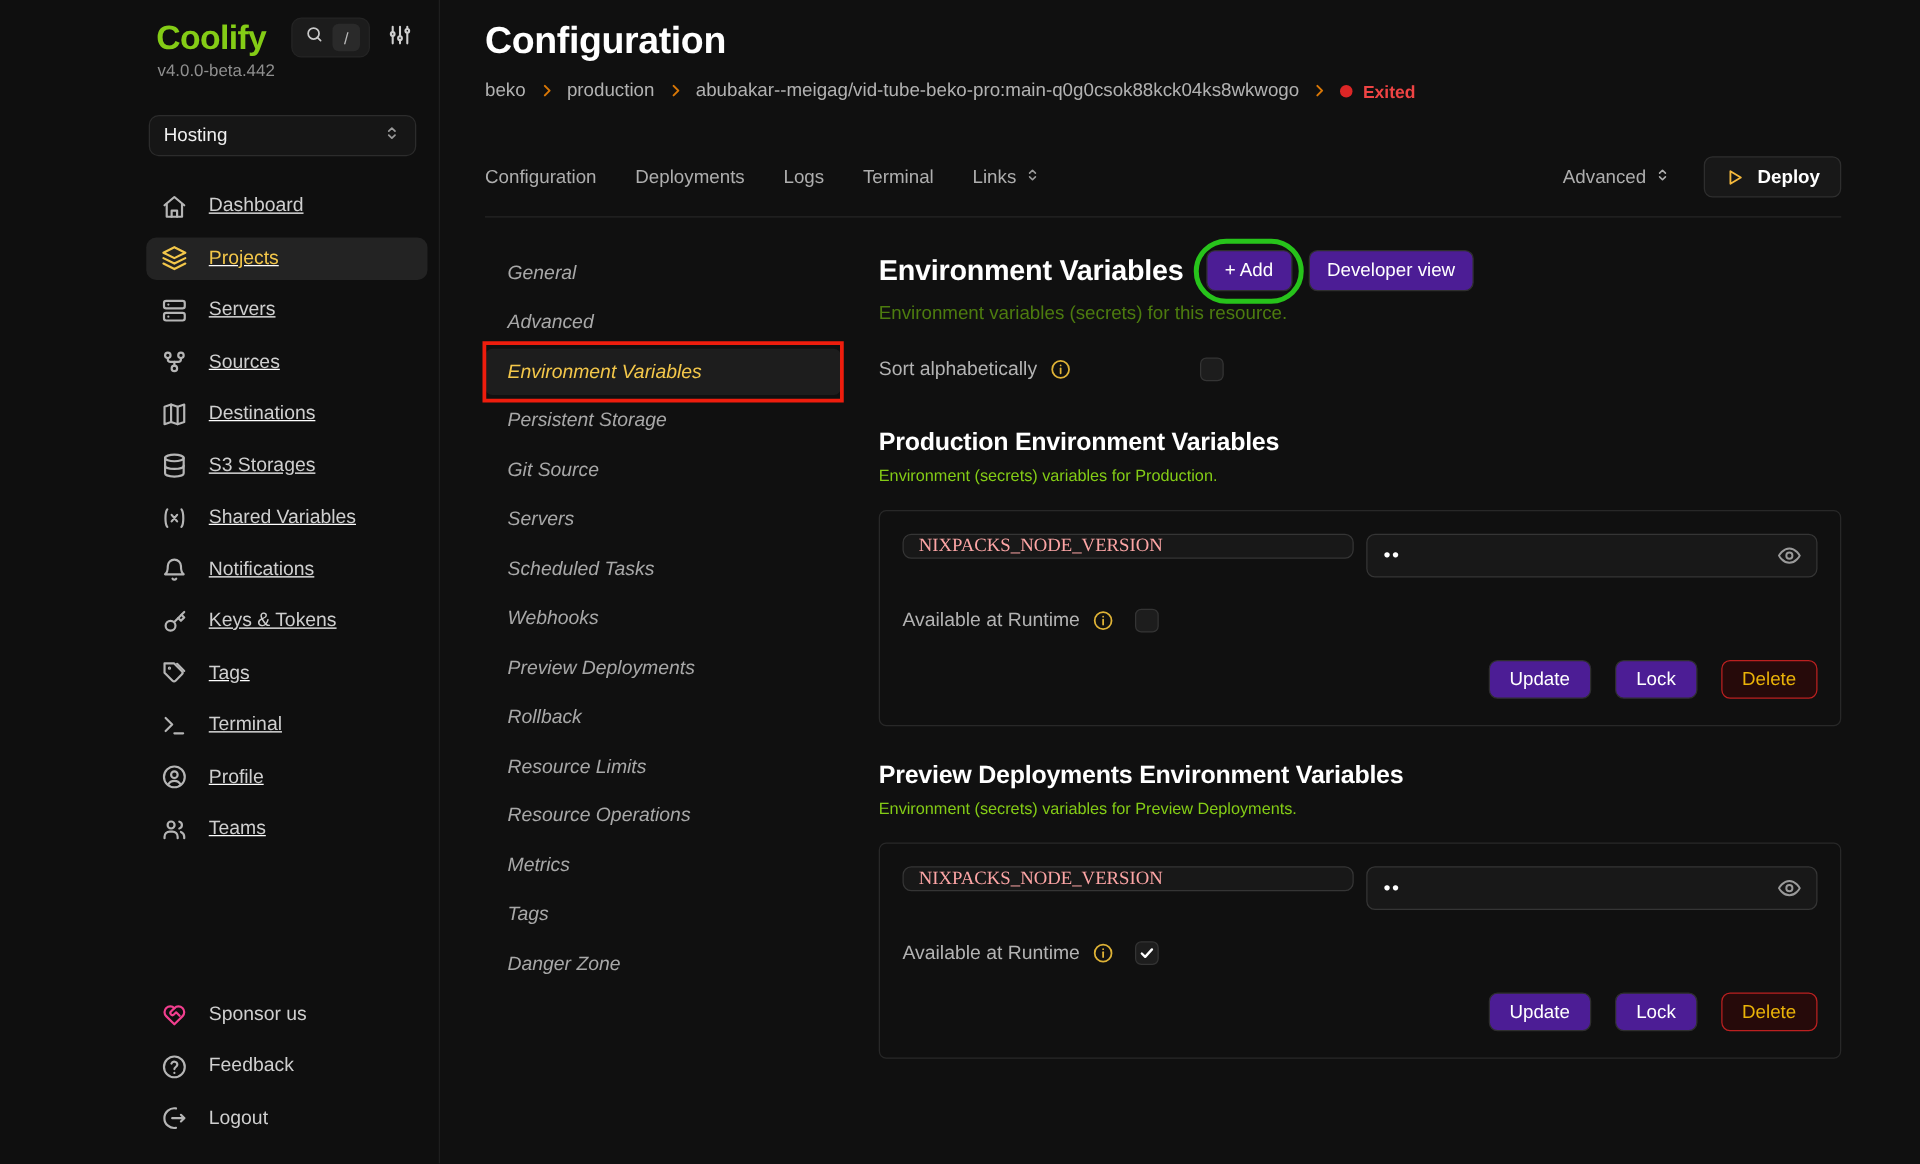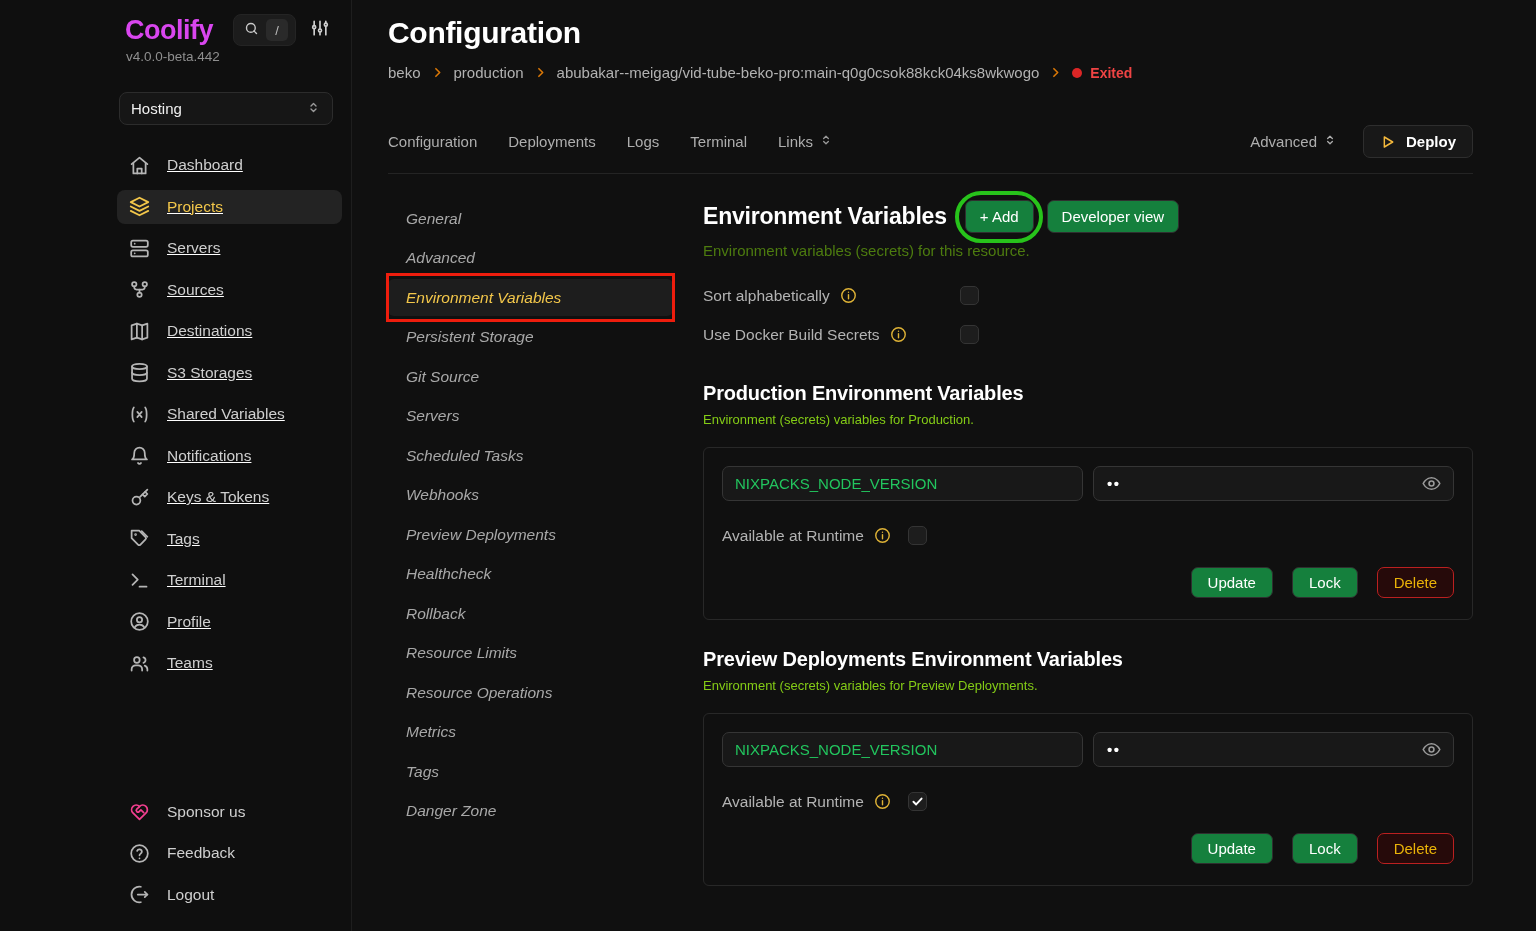--- a/index.html
+++ b/index.html
@@ -13,21 +13,21 @@
   .app { display:flex; width:100%; height:100%; }
 
   
   .sidebar {
     flex:0 0 352px; width:352px; height:100%;
     background:#0f0f0f; border-right:1px solid #1e1e1e;
     padding:14px 9px 12px 117px;
     display:flex; flex-direction:column;
   }
   .brand-row { display:flex; align-items:center; gap:20px; padding-left:8px; }
-  .brand { font-size:27px; font-weight:700; letter-spacing:-0.5px; color:#d946ef; }
+  .brand { font-size:27px; font-weight:700; letter-spacing:-0.5px; color:#84cc16; }
   .search-btn {
     display:flex; align-items:center; gap:7px;
     background:#1c1c1c; border:1px solid #242424; border-radius:8px;
     height:32px; padding:0 7px 0 10px; cursor:pointer; color:#c9c9c9;
   }
   .kbd {
     background:#2a2a2a; color:#bdbdbd; border-radius:5px;
     width:22px; height:22px; font-size:13px;
     display:flex; align-items:center; justify-content:center;
   }
@@ -94,21 +94,21 @@
   .ann-red {
     position:absolute; top:-6px; bottom:-6px; left:-2px; right:-2px;
     border:3px solid #ee1d0d; pointer-events:none; z-index:5;
   }
 
   
   .content { flex:1; margin-left:30px; padding-bottom:40px; }
   .head-row { display:flex; align-items:center; gap:13px; }
   h2.section-title { font-size:23px; font-weight:700; letter-spacing:-0.2px; }
   .btn {
-    background:#15803d; border:1px solid #2f2f2f; border-radius:7px;
+    background:#4c1d95; border:1px solid #2f2f2f; border-radius:7px;
     color:#fff; font-size:15px; padding:7px 14px; cursor:pointer; white-space:nowrap;
   }
   .add-wrap { position:relative; display:inline-block; margin-left:5px; }
   .ann-green {
     position:absolute; top:-9px; bottom:-10px; left:-10px; right:-9px;
     border:4px solid #27c31b; border-radius:30px; pointer-events:none; z-index:5;
   }
   .subtitle { color:#4d7c0f; font-size:15px; margin-top:9px; }
 
   .option-row { display:flex; align-items:center; width:276px; height:39px; margin-top:0;text-align:right; }
@@ -125,23 +125,23 @@
 
   h3.group-title { font-size:20px; font-weight:700; margin-top:28px; letter-spacing:-0.2px; }
   .group-sub { color:#84cc16; font-size:13px; margin-top:7px; }
 
   .var-card {
     margin-top:20px; border:1px solid #282828; border-radius:6px;
     padding:18px 18px 21px 18px;
   }
   .input-row { display:flex; gap:10px; }
   .text-input {
-    height:35px; background:#181818; border:1px solid #353535; border-radius:7px;
-    color:#22c55e; font-size:15px; padding:0 12px; outline:none;
-    font-family:Liberation Sans, sans-serif;
+    height:20px; background:#181818; border:1px solid #353535; border-radius:7px;
+    color:#fca5a5; font-size:15px; padding:0 12px; outline:none;
+    font-family:Liberation Serif, serif;
   }
   .name-input { width:361px; flex:none; }
   .value-box {
     flex:1; height:35px; background:#181818; border:1px solid #353535; border-radius:7px;
     display:flex; align-items:center; justify-content:space-between; padding:0 11px 0 13px;
   }
   .masked { font-size:15px; letter-spacing:1.5px; font-weight:700; }
   .eye { color:#9a9a9a; display:flex; cursor:pointer; }
 
   .runtime-row { display:flex; align-items:center; margin-top:25px; }
@@ -445,23 +445,20 @@
         <div class="subnav-item">
             <span>Scheduled Tasks</span>
           </div>
         <div class="subnav-item">
             <span>Webhooks</span>
           </div>
         <div class="subnav-item">
             <span>Preview Deployments</span>
           </div>
         <div class="subnav-item">
-            <span>Healthcheck</span>
-          </div>
-        <div class="subnav-item">
             <span>Rollback</span>
           </div>
         <div class="subnav-item">
             <span>Resource Limits</span>
           </div>
         <div class="subnav-item">
             <span>Resource Operations</span>
           </div>
         <div class="subnav-item">
             <span>Metrics</span>
@@ -481,33 +478,20 @@
             <button class="btn">+ Add</button>
             <div class="ann-green"></div>
           </span>
           <button class="btn">Developer view</button>
         </div>
         <div class="subtitle">Environment variables (secrets) for this resource.</div>
 
         <div class="options">
           <div class="option-row">
             <span class="opt-label">Sort alphabetically</span>
-            <span class="info-icn">
-                <svg width="17" height="17" viewBox="0 0 24 24" fill="none" stroke="currentColor" stroke-width="2" stroke-linecap="round">
-                  <circle cx="12" cy="12" r="9.5"></circle>
-                  <path d="M12 11v5.5"></path>
-                  <path d="M12 7.5h.01"></path>
-                </svg>
-              </span>
-            <span class="checkbox">
-              
-            </span>
-          </div>
-          <div class="option-row">
-            <span class="opt-label">Use Docker Build Secrets</span>
             <span class="info-icn">
                 <svg width="17" height="17" viewBox="0 0 24 24" fill="none" stroke="currentColor" stroke-width="2" stroke-linecap="round">
                   <circle cx="12" cy="12" r="9.5"></circle>
                   <path d="M12 11v5.5"></path>
                   <path d="M12 7.5h.01"></path>
                 </svg>
               </span>
             <span class="checkbox">
               
             </span>

